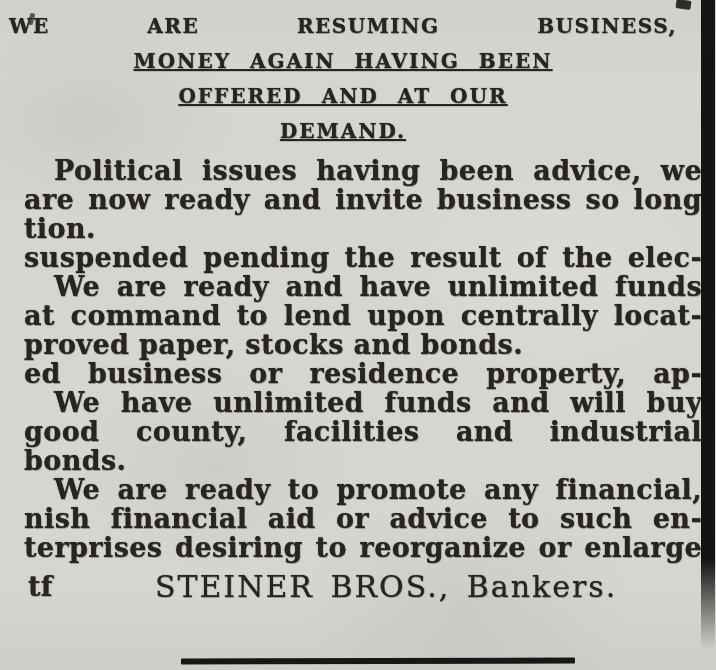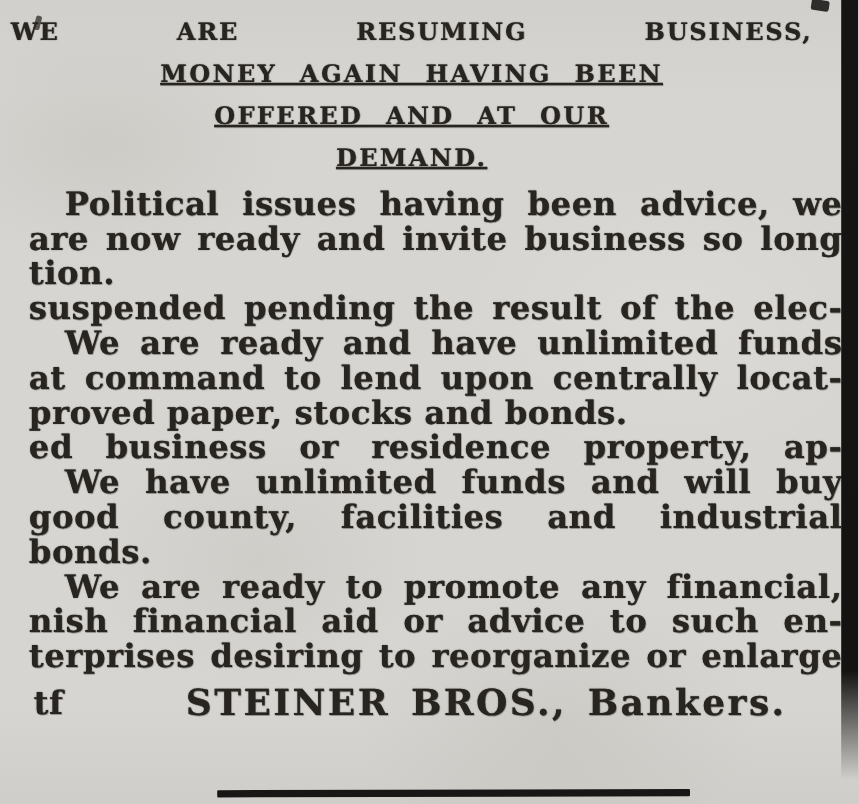--- a/index.html
+++ b/index.html
@@ -43,21 +43,21 @@
     height:29px;white-space:nowrap;
   }
   .bline.first{text-indent:30px;}
   .bline.last{text-align-last:left;}
   .footerline{
     display:flex;align-items:flex-end;
     margin-top:7px;height:32px;
   }
   .tf{font-size:27px;font-weight:bold;margin-left:4px;}
   .signature{
-    font-size:30px;font-weight:bold;margin-left:102px;
+    font-size:30px;font-weight:normal;margin-left:102px;
     letter-spacing:2px;word-spacing:5px;white-space:nowrap;
   }
   .bottom-rule{
     position:absolute;left:181px;top:658px;width:394px;height:6px;
     background:#181715;border-radius:1px;transform:rotate(-0.15deg);
   }
   .right-rule{
     position:absolute;left:701px;top:0;width:14px;height:650px;
     background:linear-gradient(180deg,#161514 0%,#141312 86%,rgba(20,19,18,0) 100%);
   }

